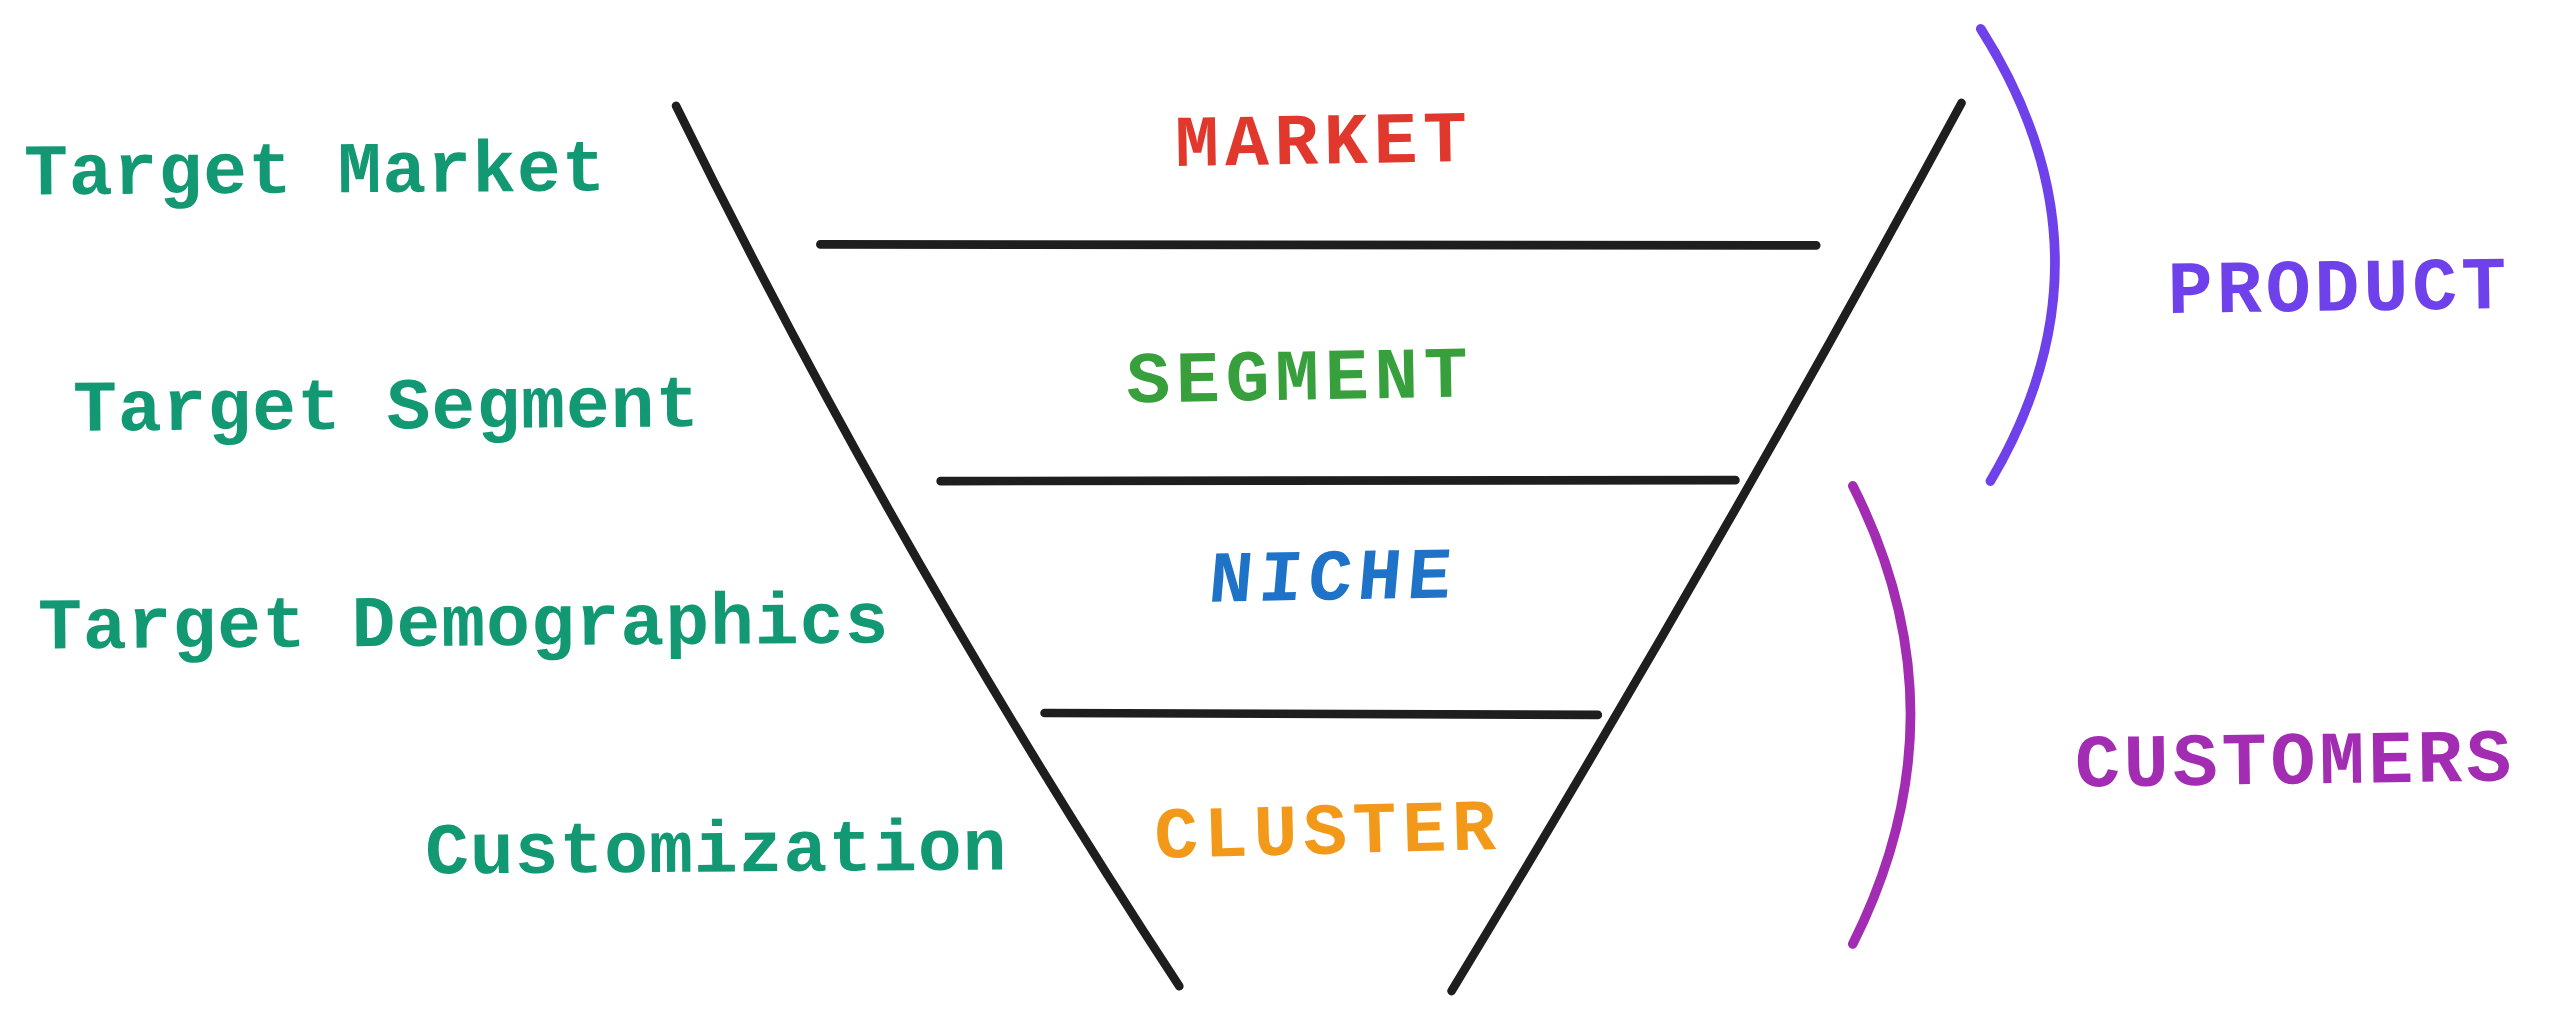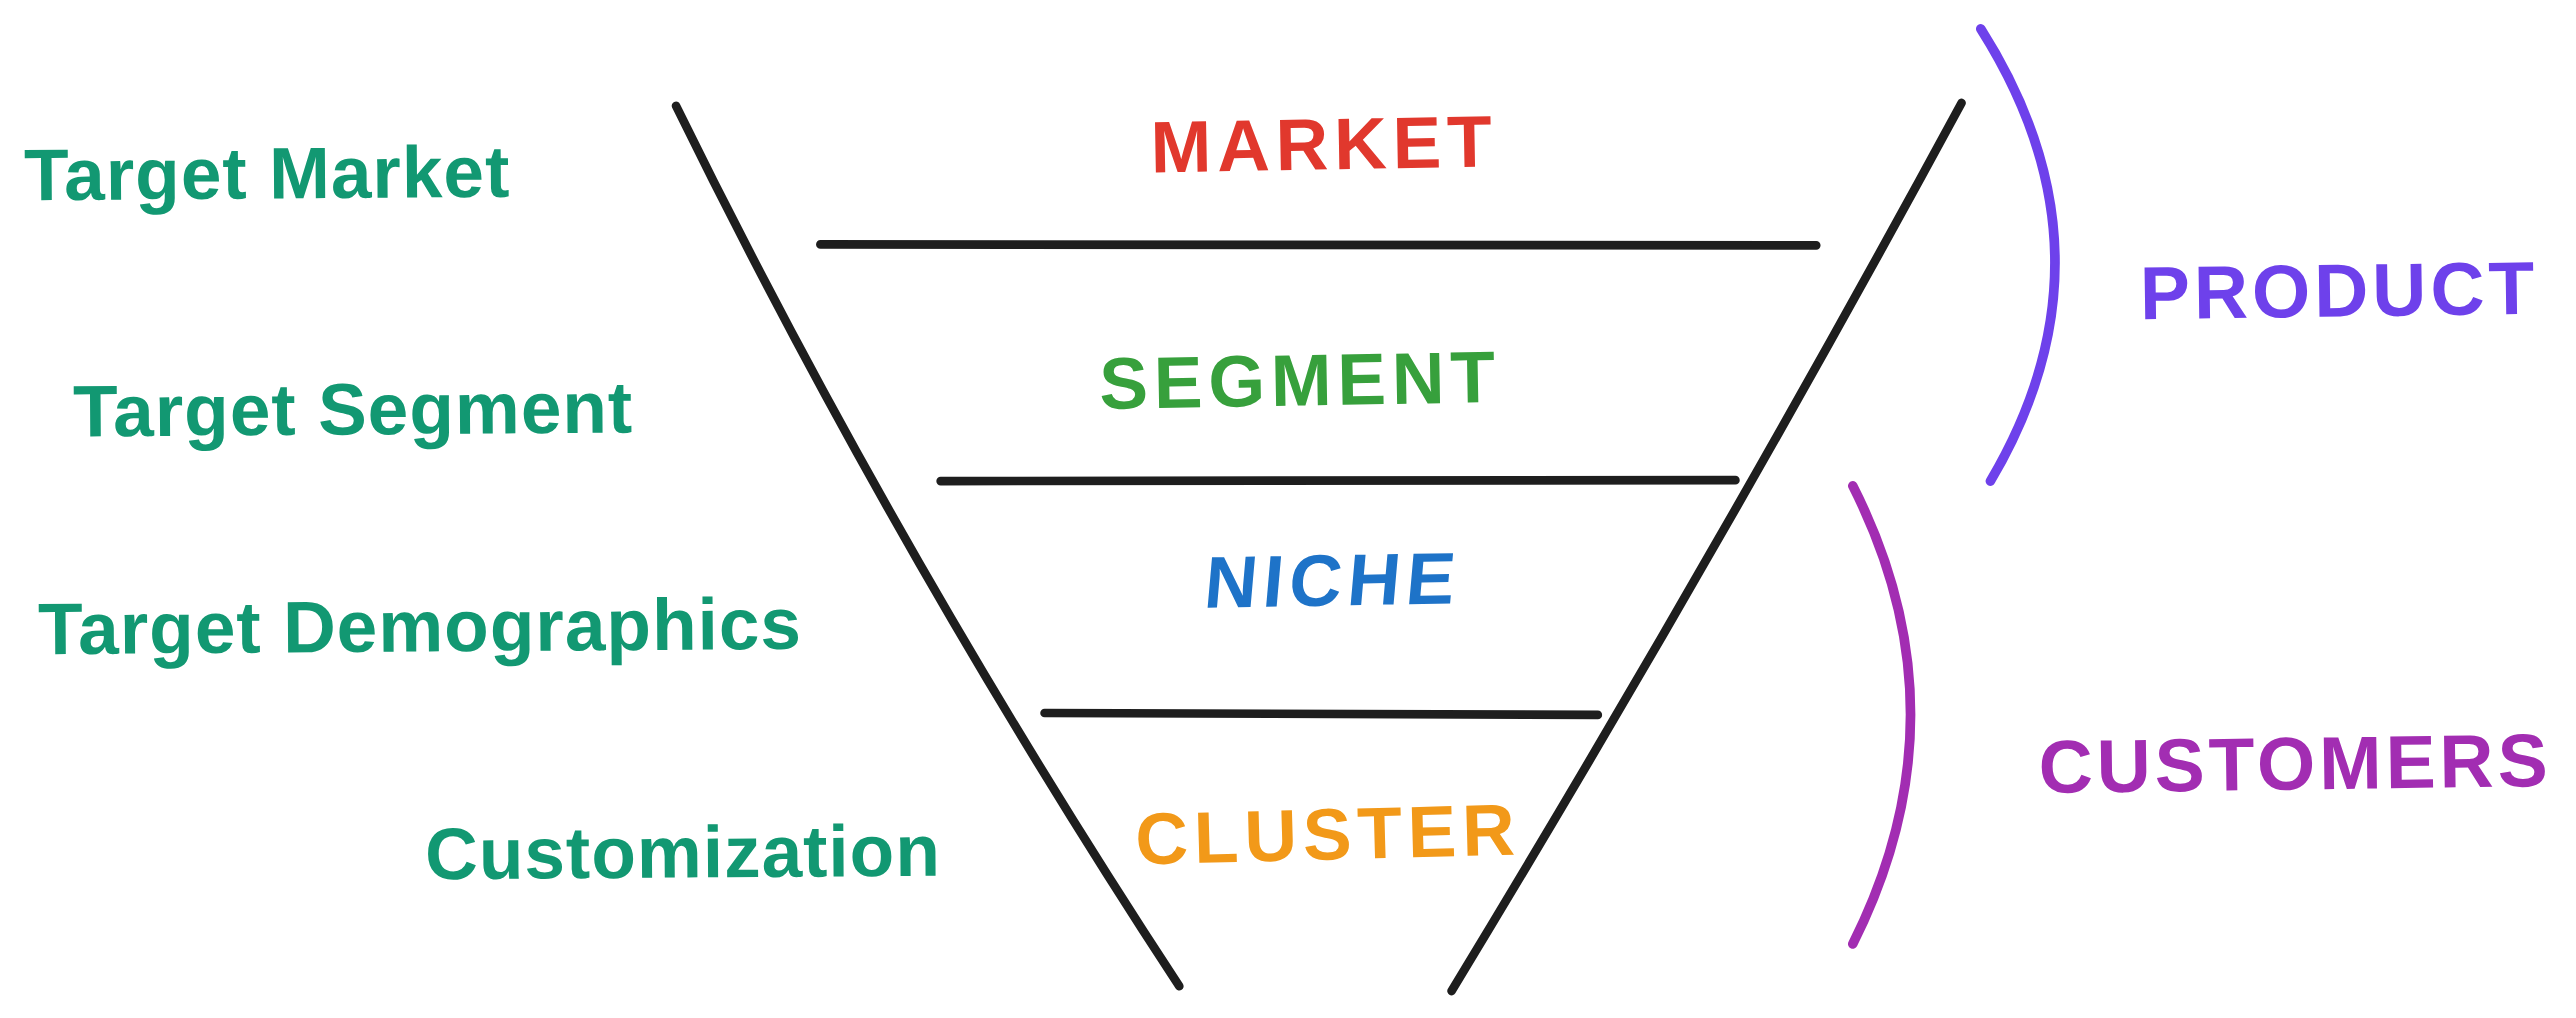--- a/index.html
+++ b/index.html
@@ -2,21 +2,21 @@
 <html><head>
 <meta charset="utf-8">
 <style>
   html, body { margin: 0; padding: 0; background: #ffffff; }
   #canvas {
     position: relative;
     width: 2576px;
     height: 1018px;
     background: #ffffff;
     overflow: hidden;
-    font-family: Liberation Sans, sans-serif;
+    font-family: Liberation Mono, monospace;
   }
   #strokes { position: absolute; left: 0; top: 0; }
   .lbl {
     position: absolute;
     font-weight: bold;
     white-space: nowrap;
     line-height: 1;
   }
   .left-lbl {
     font-size: 73px;

